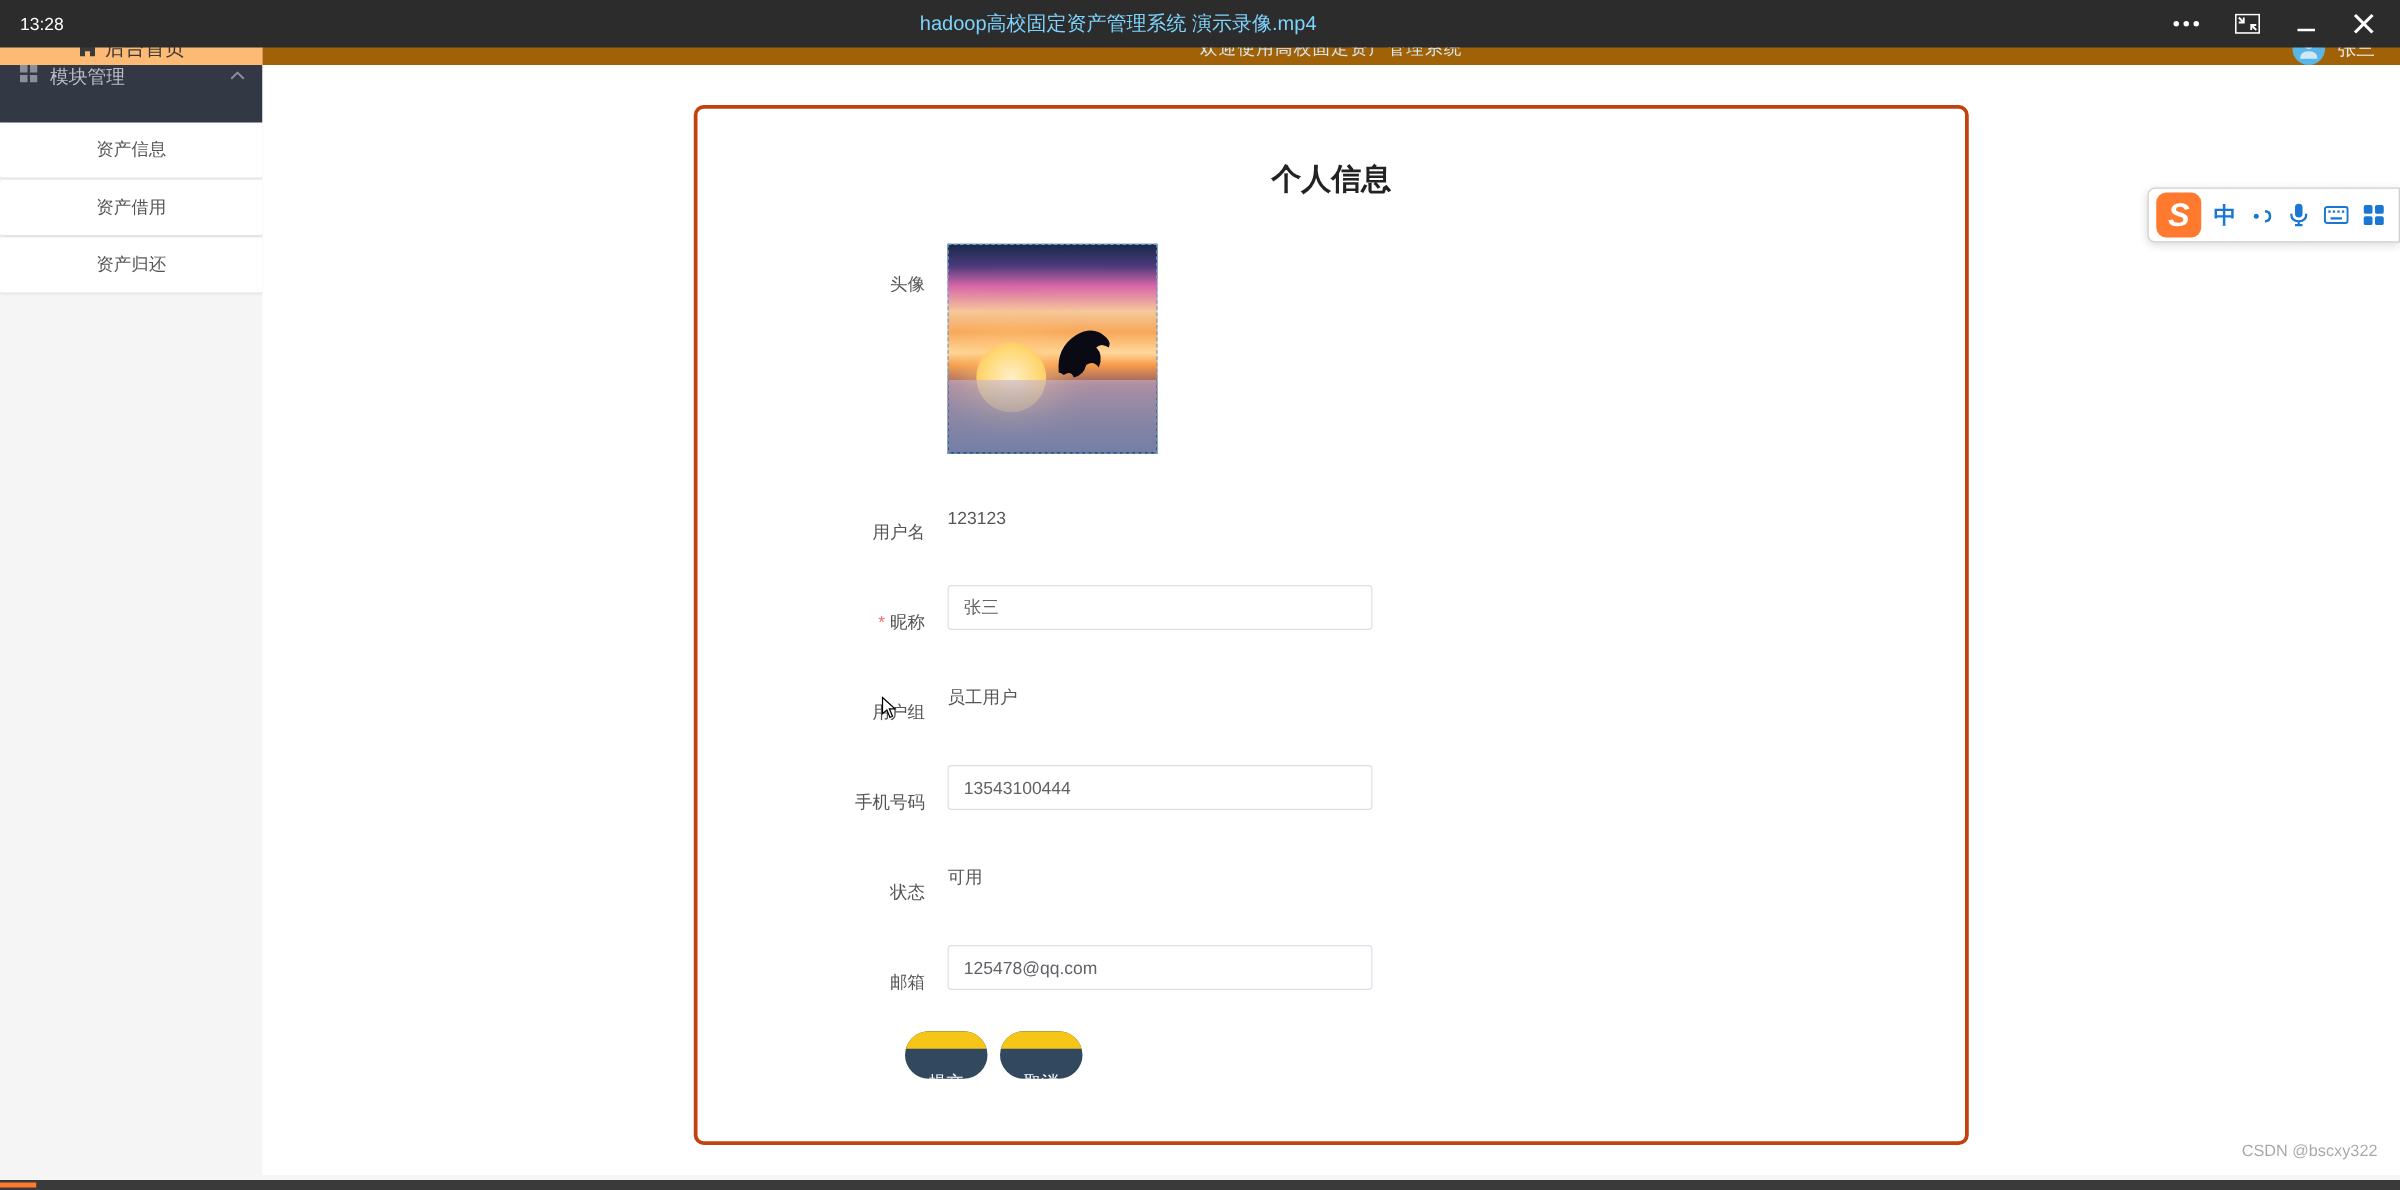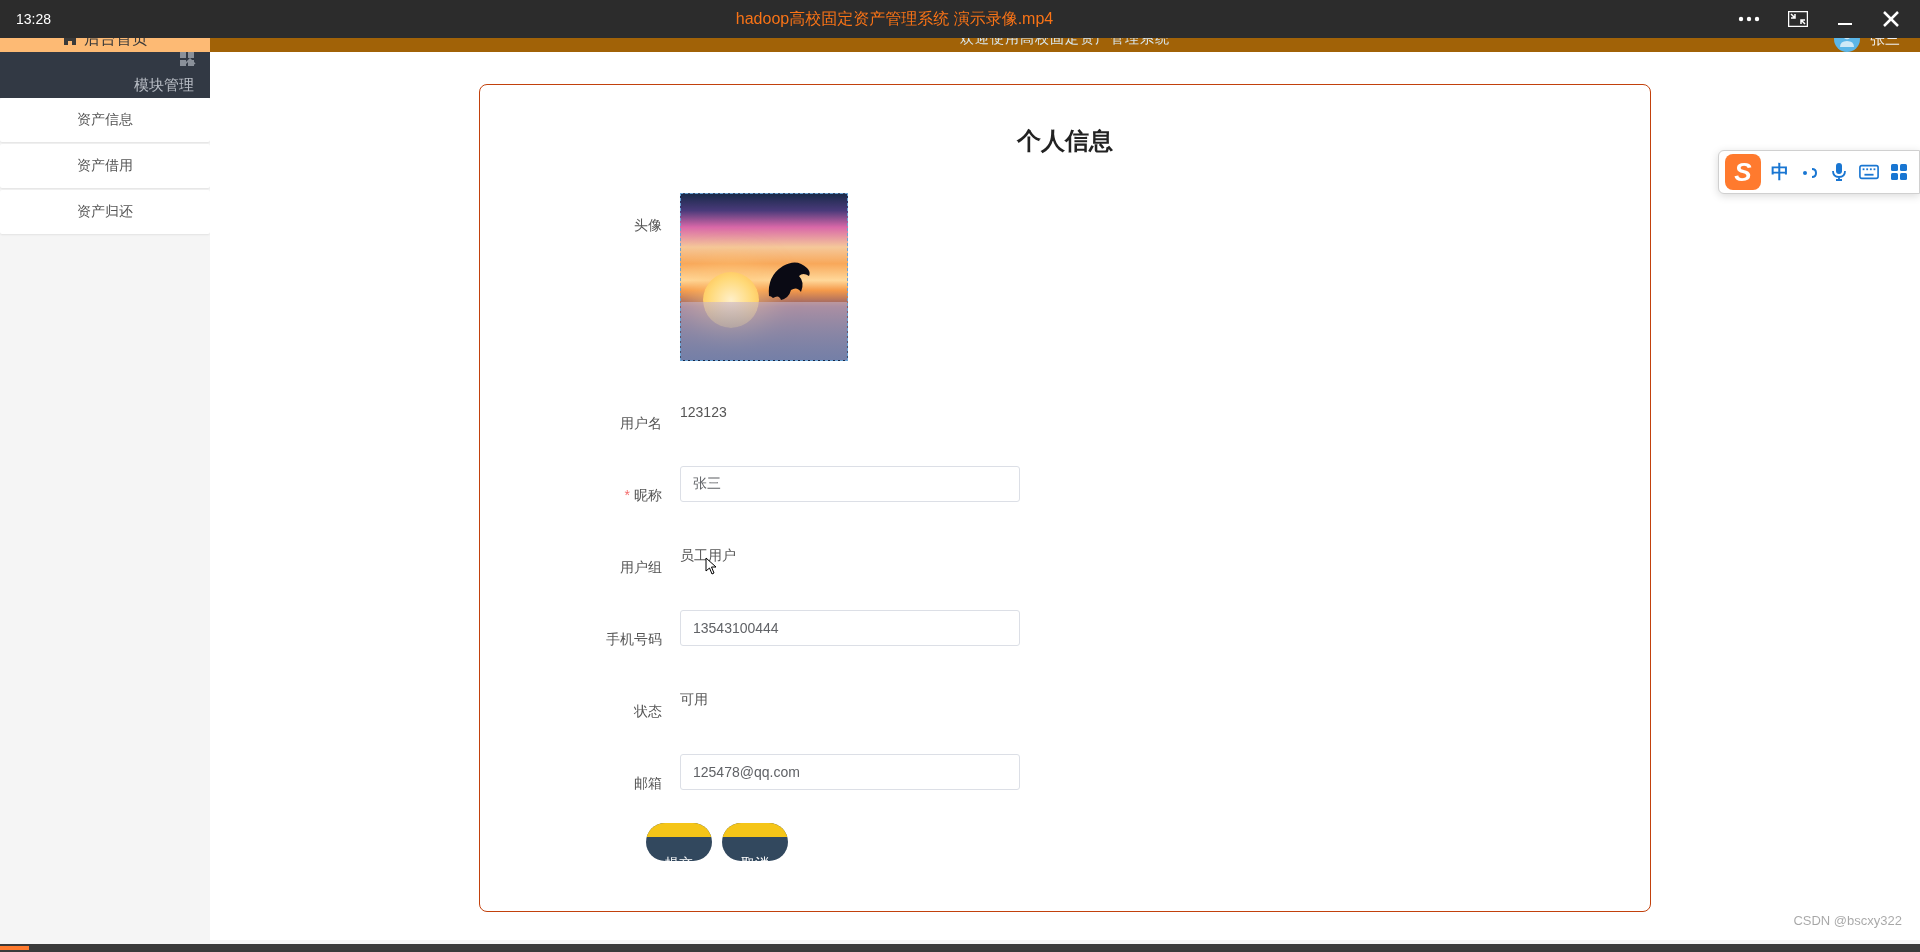--- a/index.html
+++ b/index.html
@@ -27,21 +27,21 @@
     }
     .video-time {
       color: #fff;
       font-size: 14px;
       margin-left: 16px;
       font-weight: 500;
     }
     .video-title {
       flex: 1;
       text-align: center;
-      color: #f97316;
+      color: #7dd3fc;
       font-size: 16px;
       font-weight: 400;
     }
     .video-controls {
       display: flex;
       align-items: center;
       gap: 28px;
       margin-right: 20px;
     }
     .vc-icon {
@@ -114,26 +114,25 @@
       left: 0;
       width: 210px;
       bottom: 12px;
       background: #f5f5f5;
     }
     .sidebar-group-header {
       height: 46px;
       background: #323944;
       color: #b9bec6;
       display: flex;
-      align-items: flex-end;
+      align-items: flex-start;
       padding: 0 16px;
       font-size: 15px;
       gap: 10px;
       position: relative;
-      flex-direction: column;
     }
     .sidebar-group-header .grid-icon {
       width: 14px; height: 14px;
     }
     .sidebar-group-header .chevron {
       position: absolute;
       right: 14px;
       color: #8a8f97;
     }
     .sidebar-item {
@@ -153,22 +152,22 @@
       position: absolute;
       top: 52px;
       left: 210px;
       right: 0;
       bottom: 12px;
       background: #fff;
       overflow: auto;
     }
     .form-card {
       margin: 32px auto 0;
-      width: 1172px;
-      border: 1px solid #c2410c;
+      width: 1020px;
+      border: 3px solid #c2410c;
       border-radius: 8px;
       padding: 40px 80px 50px;
       background: #fff;
     }
     .form-title {
       text-align: center;
       font-size: 24px;
       font-weight: 600;
       color: #222;
       margin-bottom: 36px;

